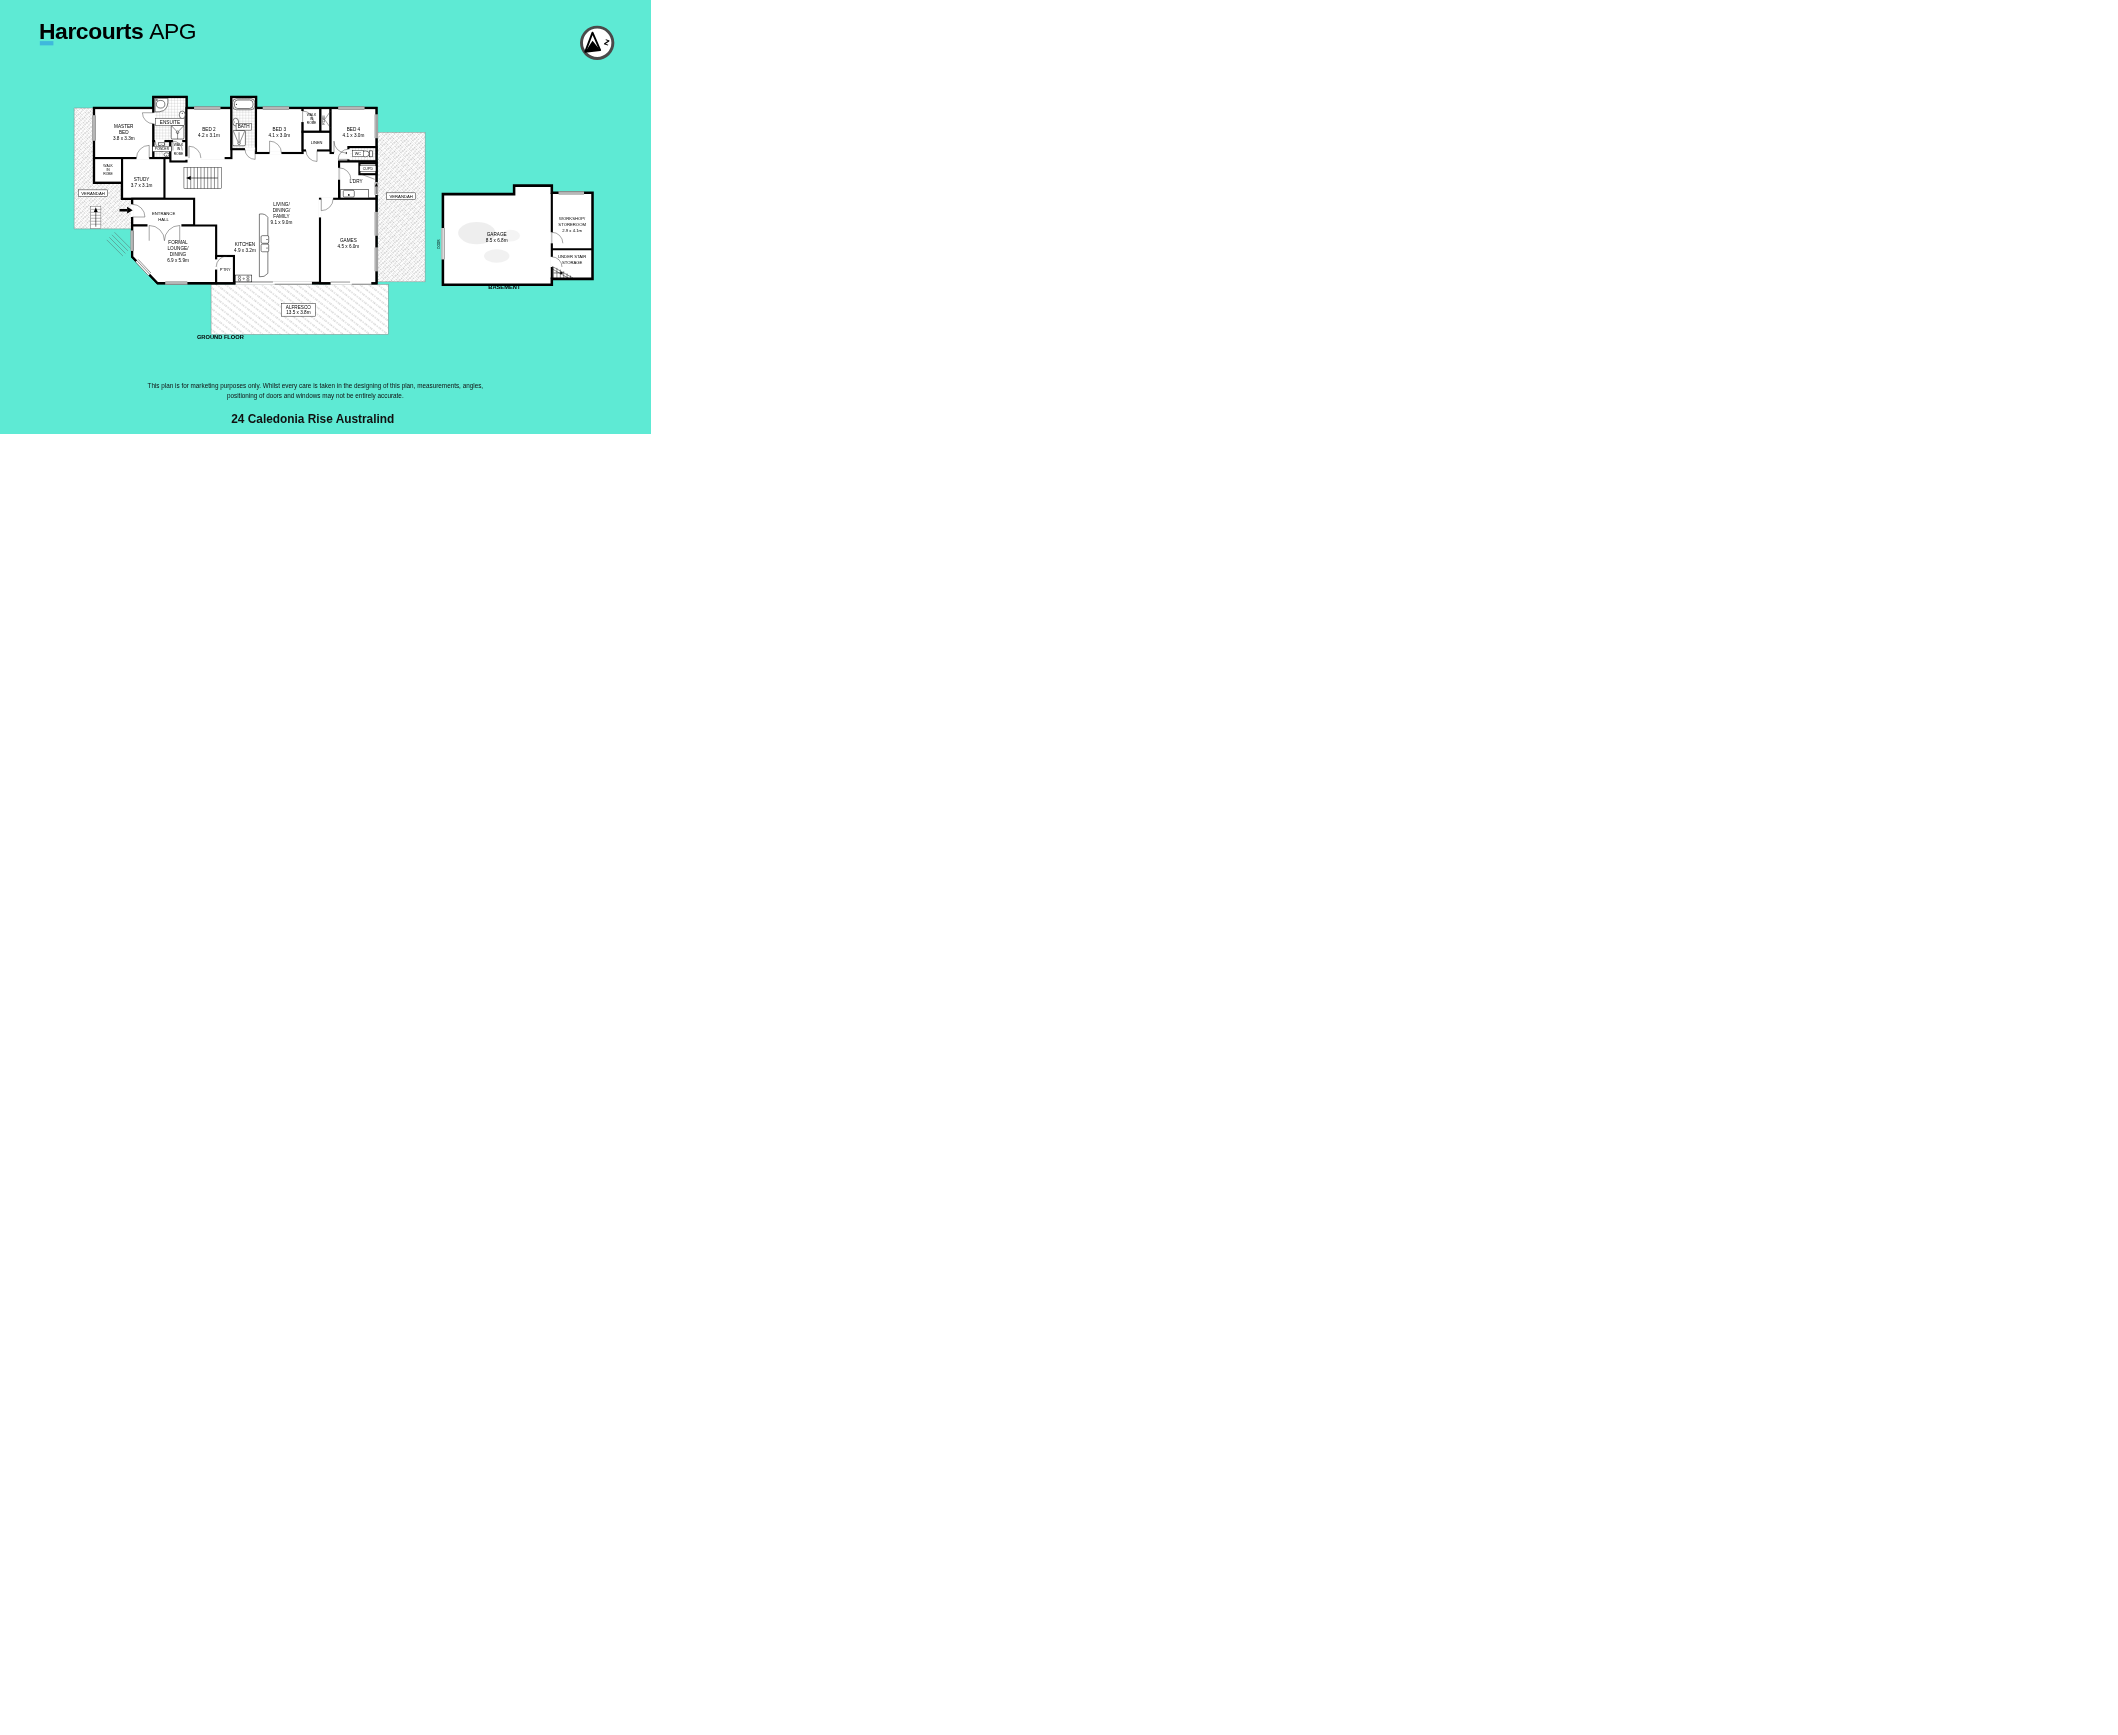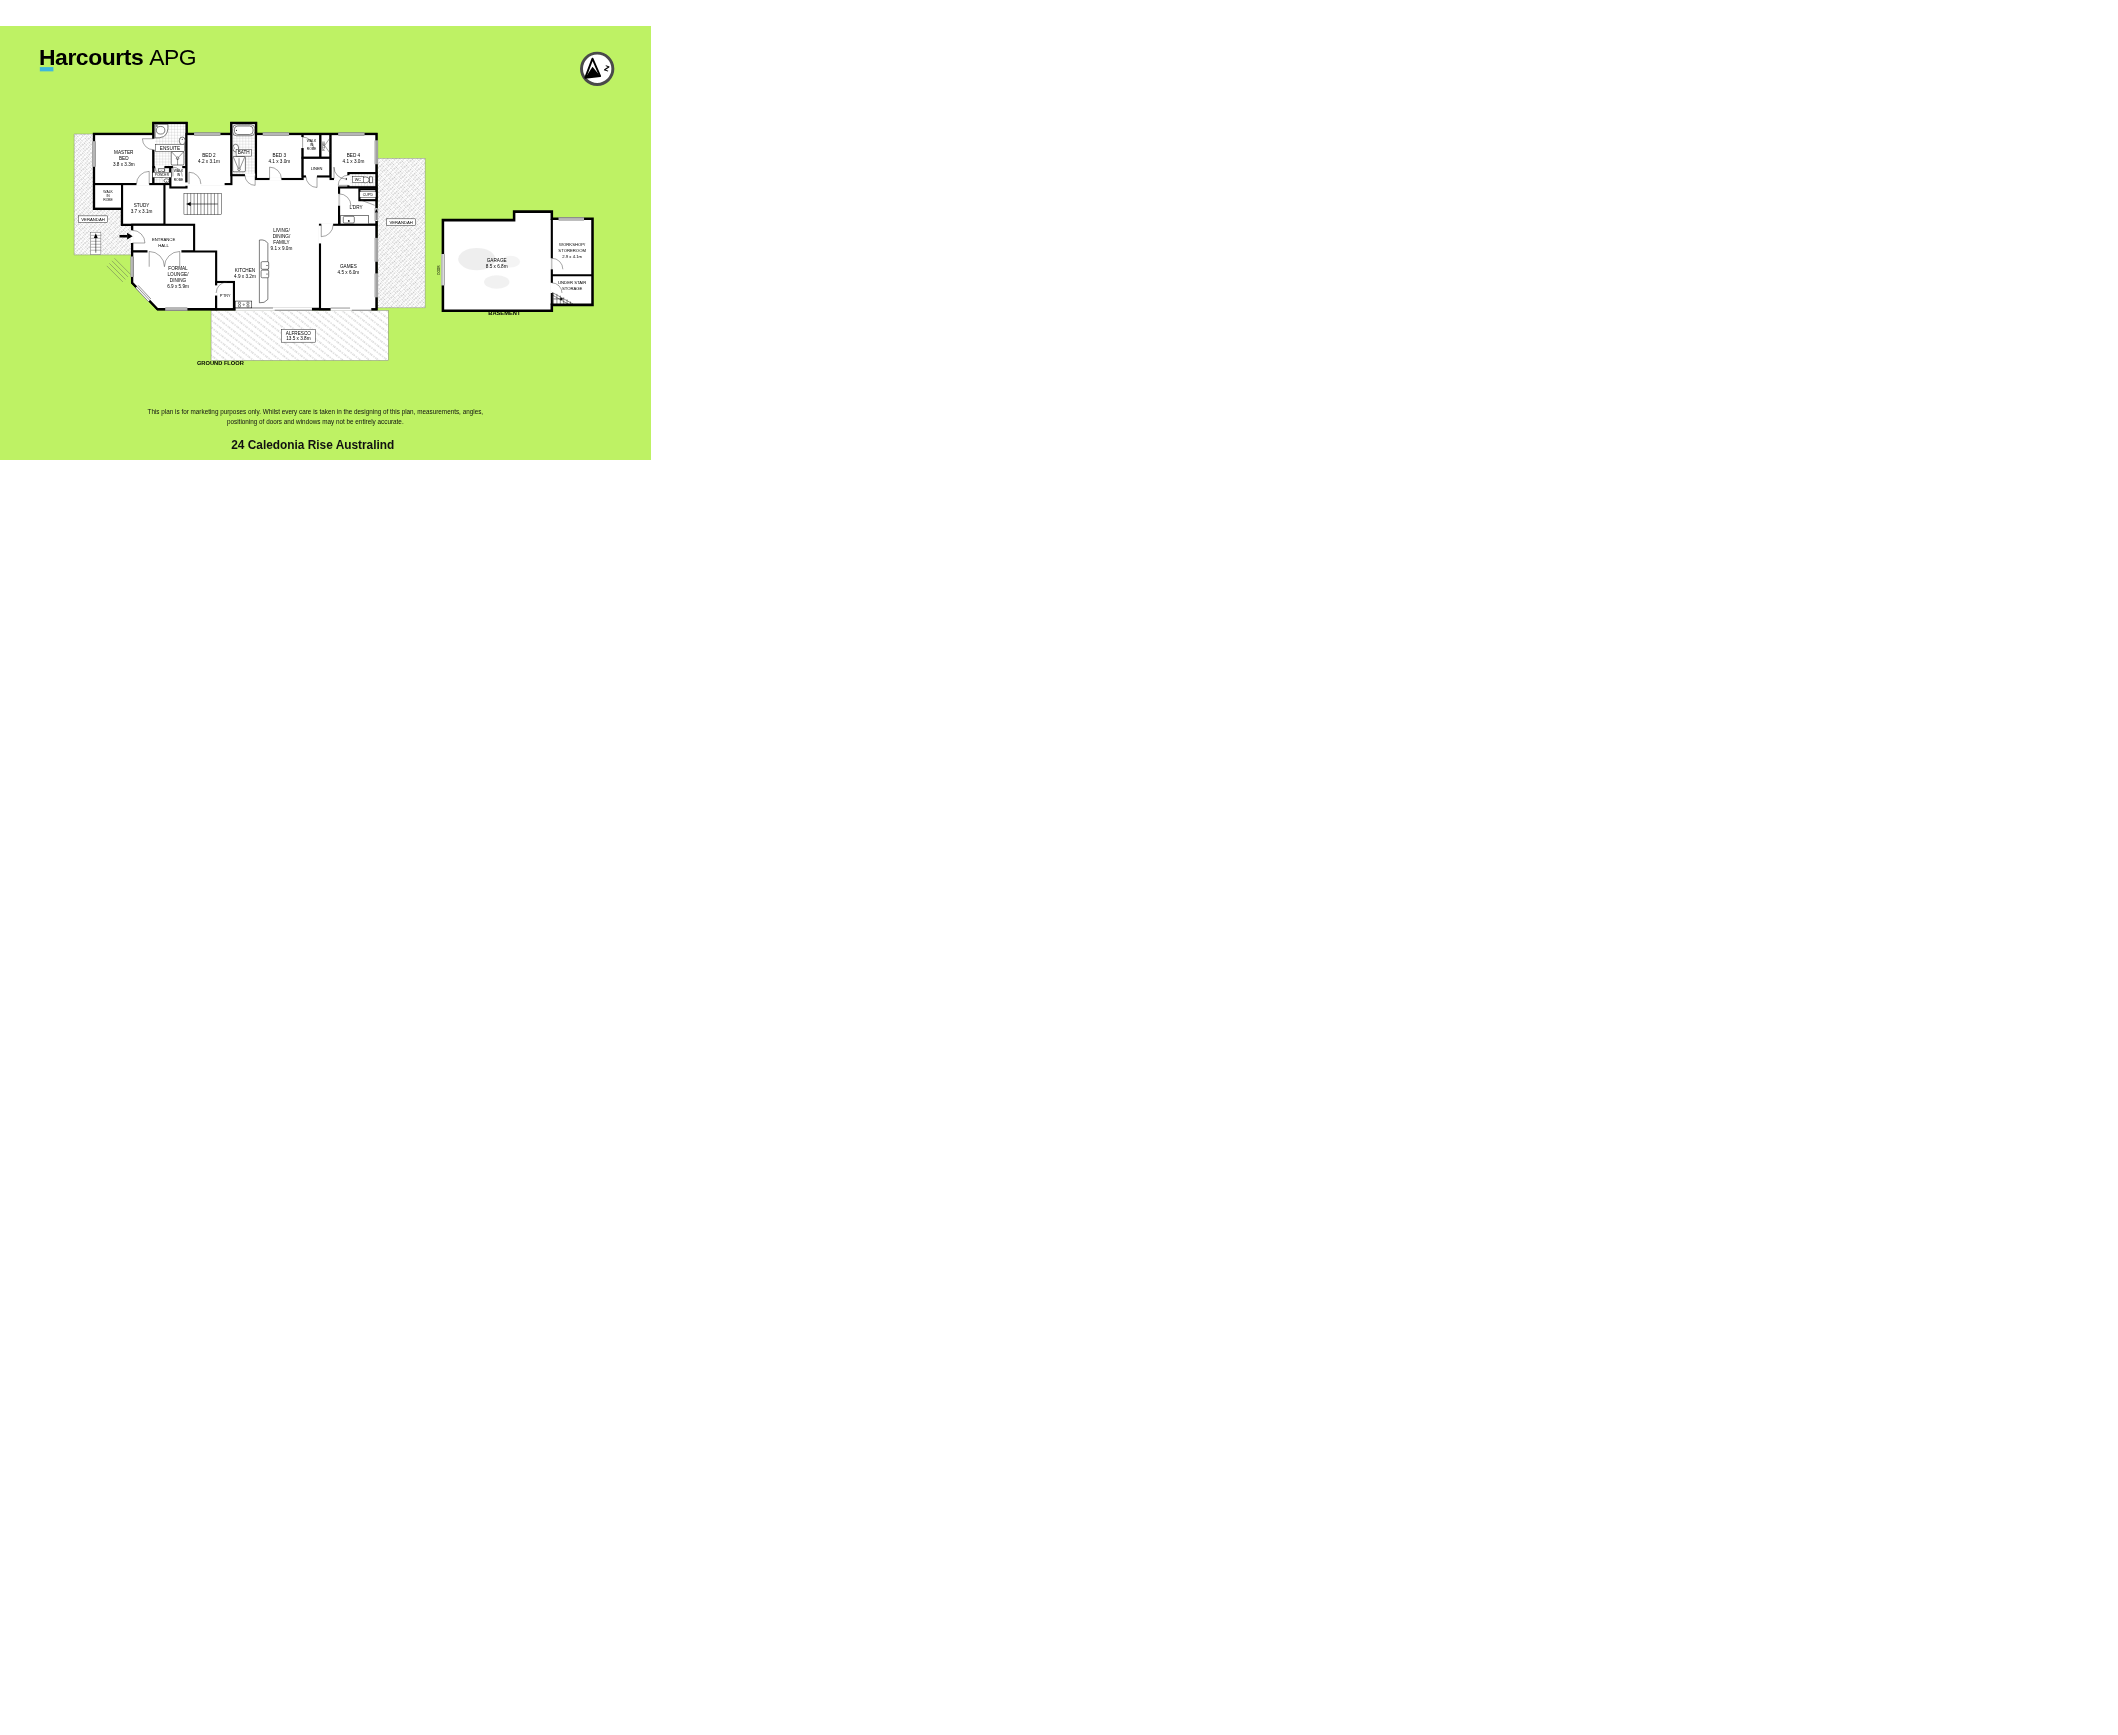--- a/index.html
+++ b/index.html
@@ -1,16 +1,16 @@
 <!DOCTYPE html>
 <html style="font-size:6.8px"><head>
 <meta charset="utf-8">
 <style>
   html,body{margin:0;padding:0;background:#fff;}
-  .canvas{position:relative;width:651px;height:434px;background:#bef264;overflow:hidden;margin-top:26px;}
+  .canvas{position:relative;width:651px;height:434px;background:#5eead4;overflow:hidden;}
   svg{display:block;}
   text{font-family:"Liberation Sans", sans-serif; fill:#000;}
   .rm{font-size:11px;text-anchor:middle;}
   .sm{font-size:8px;text-anchor:middle;}
   .xs{font-size:7.5px;text-anchor:middle;}
   .md{font-size:10px;text-anchor:middle;}
   .m9{font-size:9px;text-anchor:middle;}
   .m95{font-size:9.5px;text-anchor:middle;}
   .cap{font-size:13.5px;font-weight:bold;text-anchor:middle;}
   .disc{font-size:15px;text-anchor:middle;fill:#111;}

